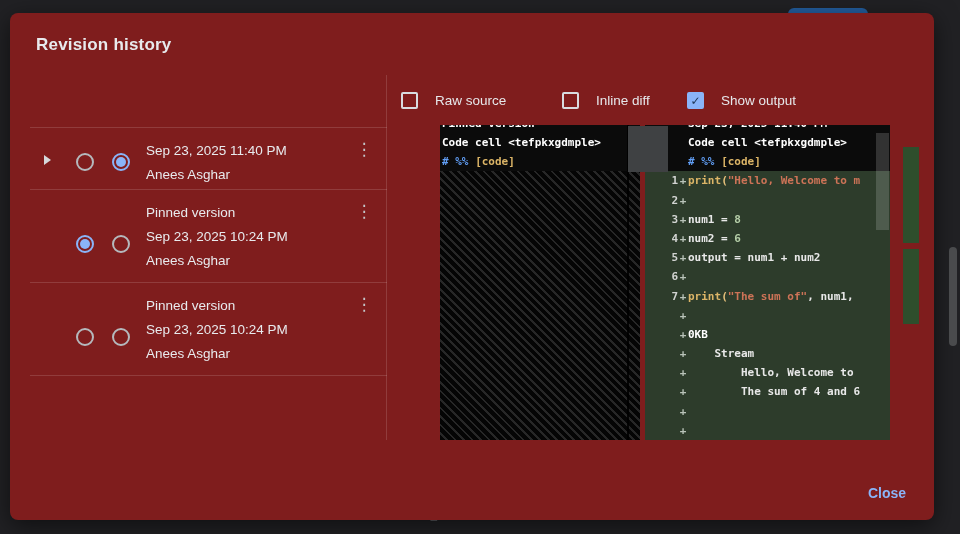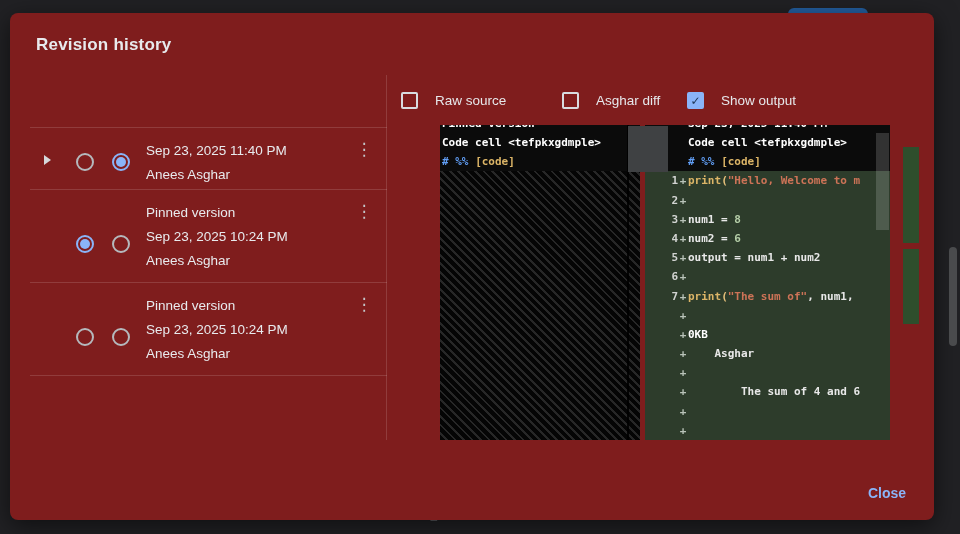--- a/index.html
+++ b/index.html
@@ -142,21 +142,21 @@
     </div>
   <div class="vdivider"></div>
 
   <div id="diff-toolbar">
       <div class="tb-item" style="left: 391px;">
         <span class="cb"></span>
         <span class="cb-label">Raw source</span>
       </div>
       <div class="tb-item" style="left: 552px;">
         <span class="cb"></span>
-        <span class="cb-label">Asghar diff</span>
+        <span class="cb-label">Inline diff</span>
       </div>
       <div class="tb-item" style="left: 677px;">
         <span class="cb checked">✓</span>
         <span class="cb-label">Show output</span>
       </div>
     </div>
 
   <div class="editor editor-left">
     <div class="blacksec">
       <div class="clipped">
@@ -222,25 +222,26 @@
           <span class="plus">+</span>
         </div>
         <div class="gline">
           <span class="lineno"></span>
           <span class="plus">+</span>
           <span class="gcode"><span class="seg-bd">0KB</span></span>
         </div>
         <div class="gline">
           <span class="lineno"></span>
           <span class="plus">+</span>
-          <span class="gcode"><span class="seg-pl">    Asghar</span></span>
-        </div>
-        <div class="gline">
-          <span class="lineno"></span>
-          <span class="plus">+</span>
+          <span class="gcode"><span class="seg-pl">    Stream</span></span>
+        </div>
+        <div class="gline">
+          <span class="lineno"></span>
+          <span class="plus">+</span>
+          <span class="gcode"><span class="seg-pl">        Hello, Welcome to</span></span>
         </div>
         <div class="gline">
           <span class="lineno"></span>
           <span class="plus">+</span>
           <span class="gcode"><span class="seg-pl">        The sum of 4 and 6</span></span>
         </div>
         <div class="gline">
           <span class="lineno"></span>
           <span class="plus">+</span>
           <span class="gcode"></span>

